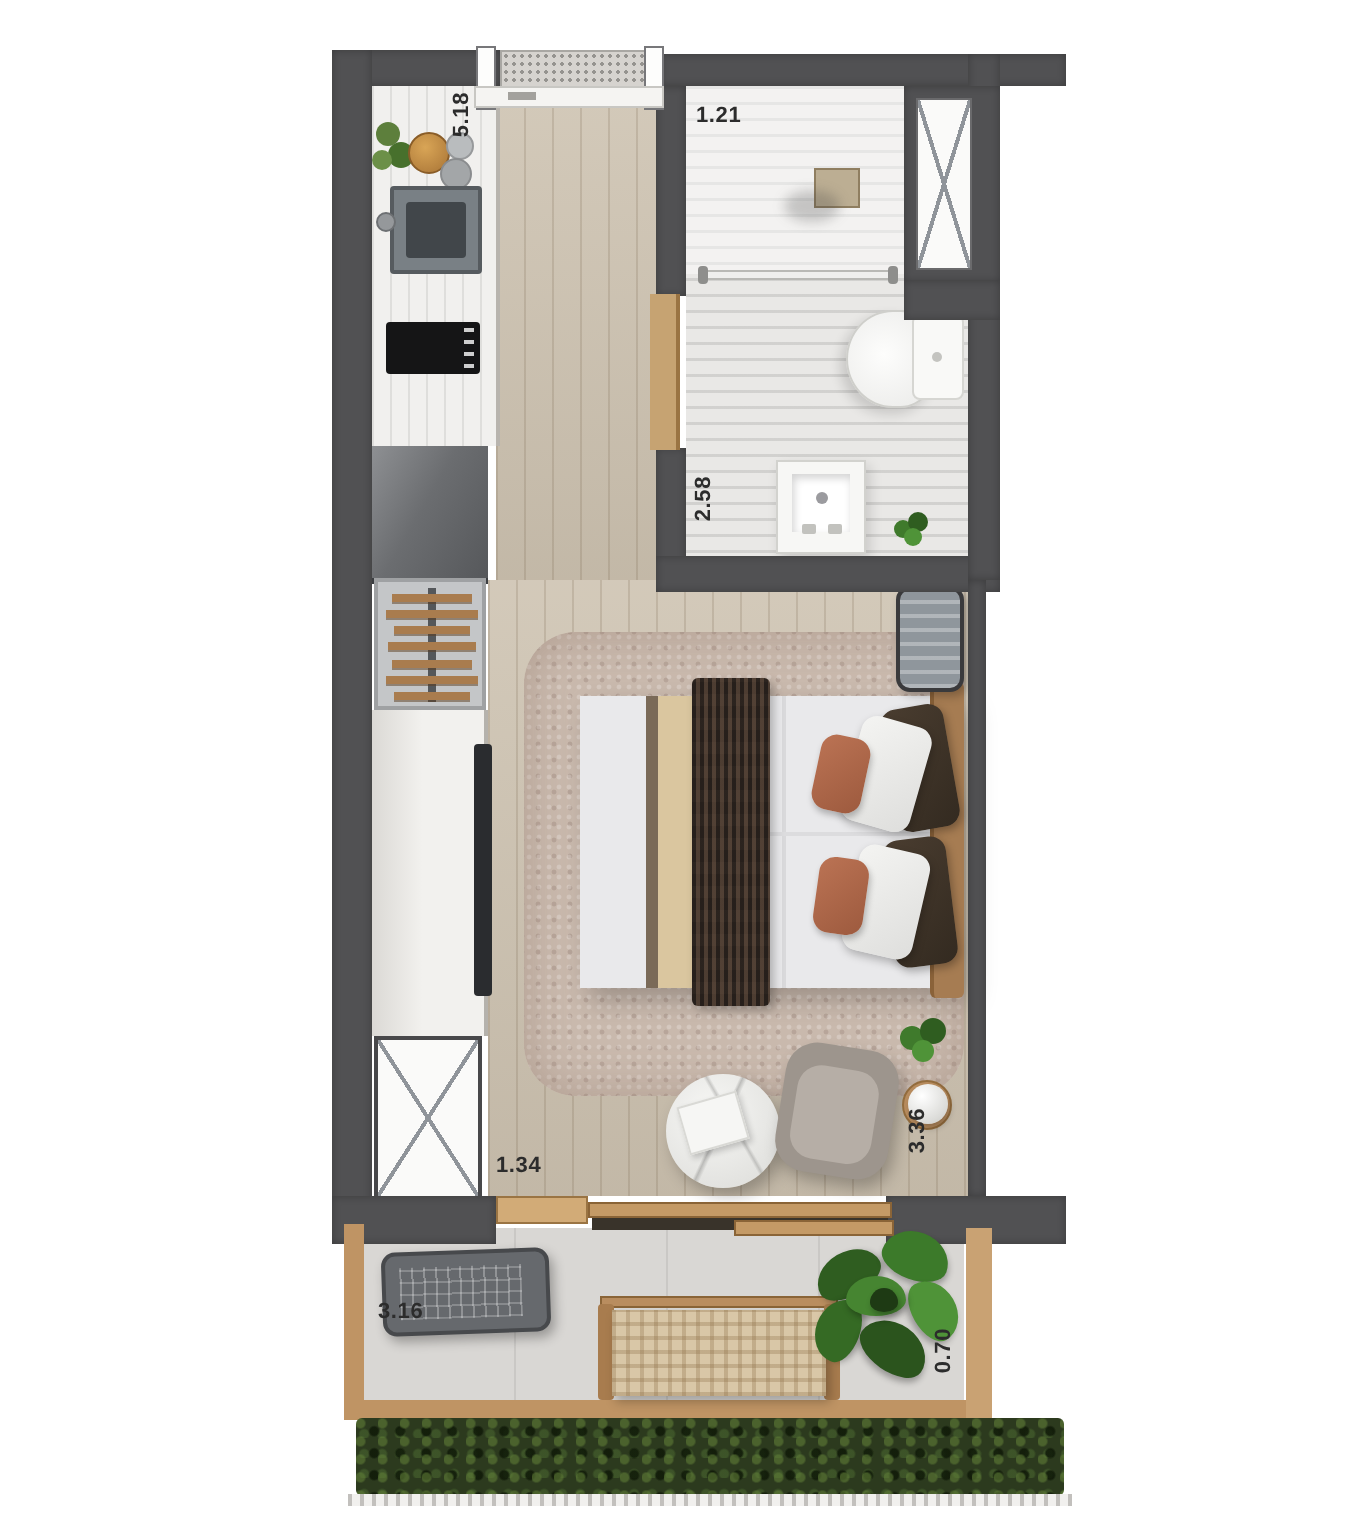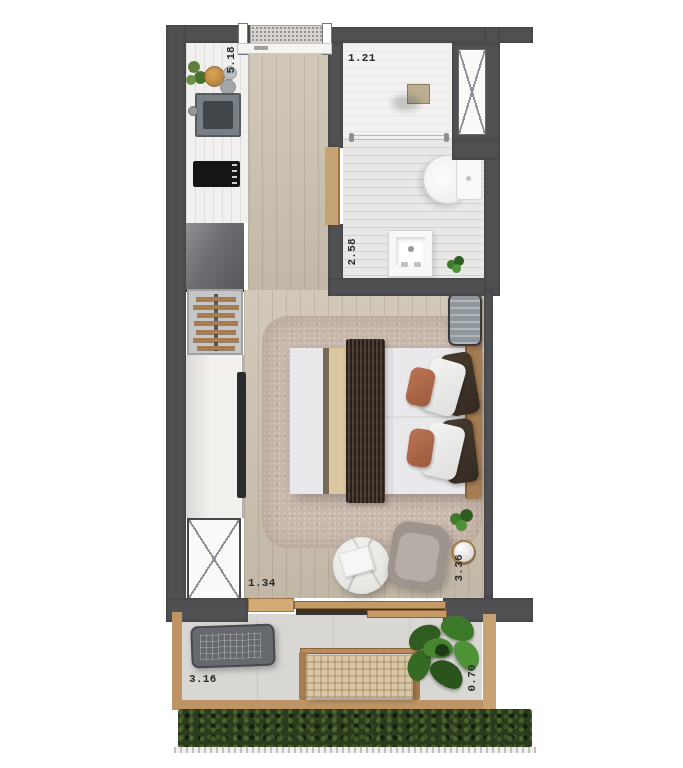--- a/index.html
+++ b/index.html
@@ -1,17 +1,17 @@
 <!DOCTYPE html>
 <html><head>
 <meta charset="utf-8">
 <style>
   html,body{margin:0;padding:0;background:#ffffff;}
   .plan{position:relative;width:568px;height:768px;background:#ffffff;overflow:hidden;
-        font-family:Liberation Mono, monospace;}
+        font-family:Liberation Sans, sans-serif;}
   .abs{position:absolute;}
 
   
   .wall{position:absolute;background:#515153;box-shadow:inset 0 0 4px rgba(0,0,0,.28);}
   .wl-topL{left:166px;top:25px;width:84px;height:18px;}
   .wl-topR{left:330px;top:27px;width:203px;height:16px;}
   .wl-left{left:166px;top:25px;width:20px;height:597px;}
   .wl-botL{left:166px;top:598px;width:82px;height:24px;}
   .wl-bathL1{left:328px;top:43px;width:15px;height:105px;}
   .wl-bathL2{left:328px;top:224px;width:15px;height:66px;}
@@ -180,21 +180,21 @@
         background-image:repeating-linear-gradient(90deg,#c2c0bd 0 2px,#f1f0ee 2px 6px);}
 
   
   .lab{position:absolute;font-weight:700;font-size:11px;line-height:1;color:#2c2c2c;letter-spacing:.3px;}
   .vert{writing-mode:vertical-rl;transform:rotate(180deg);}
   .lab-518{left:226px;top:46px;}
   .lab-121{left:348px;top:53px;}
   .lab-258{left:347px;top:238px;}
   .lab-266{left:248px;top:578px;}
   .lab-336{left:454px;top:554px;}
-  .lab-316{left:189px;top:674px;}
+  .lab-316{left:189px;top:651px;}
   .lab-070{left:467px;top:664px;}
 </style>
 </head>
 <body>
 
 <div class="plan">
 
   <div class="abs wood f-corridor"></div>
   <div class="abs wood f-main"></div>
   <div class="abs f-bath"></div>

